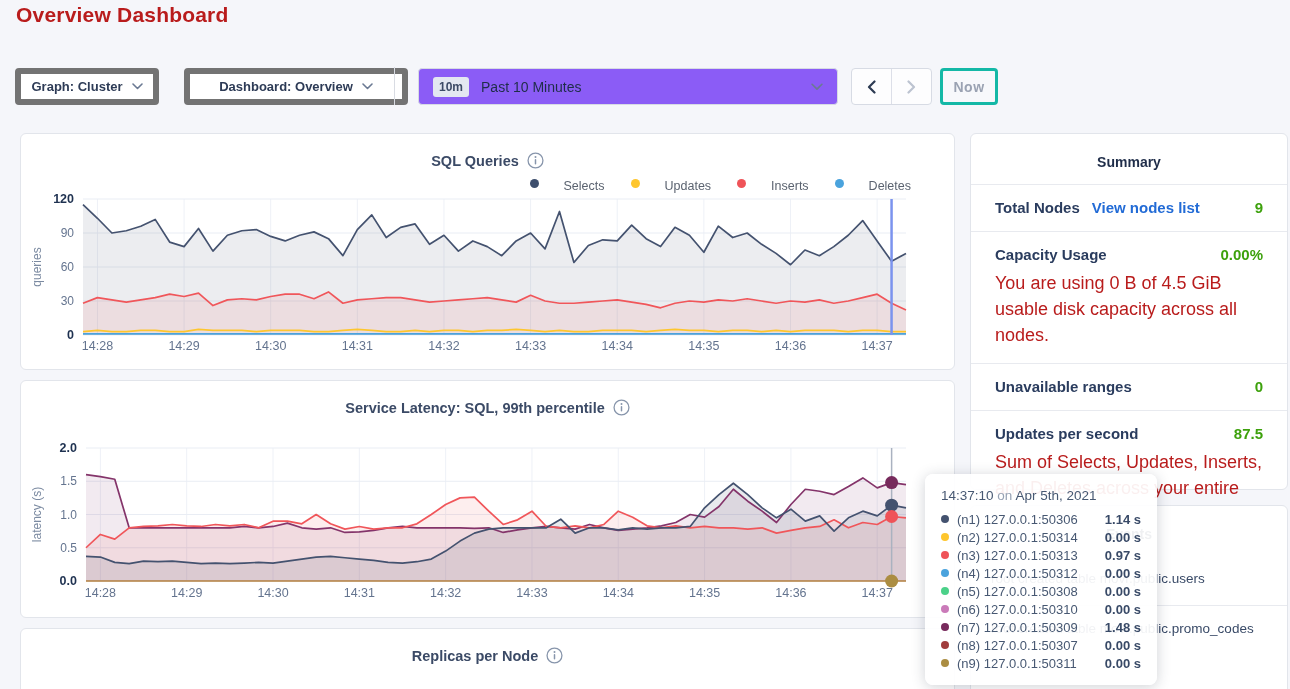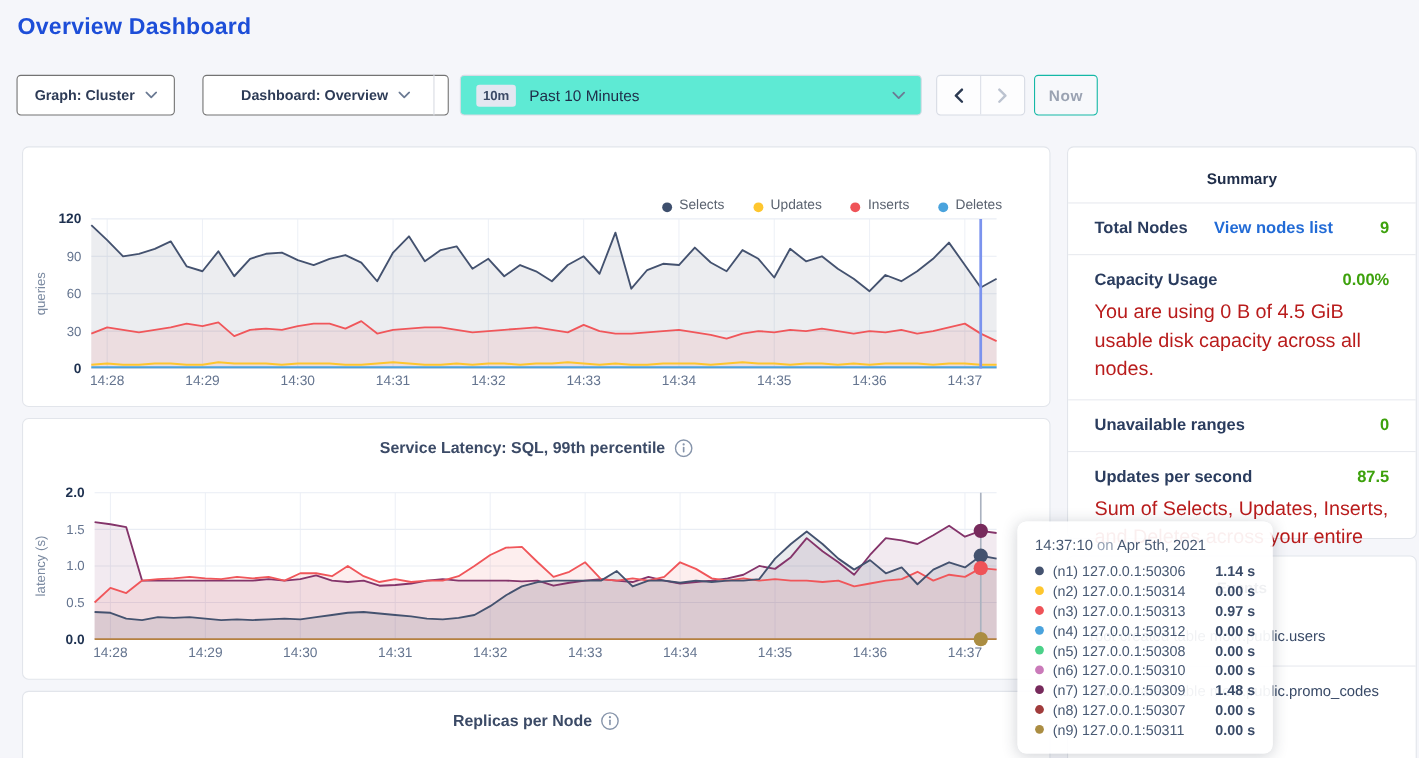--- a/index.html
+++ b/index.html
@@ -4,85 +4,85 @@
 <style>
   * { margin:0; padding:0; box-sizing:border-box; }
   html,body { width:1290px; height:689px; overflow:hidden; }
   body {
     position:relative;
     background:#f5f6fa;
     font-family:"Liberation Sans", sans-serif;
     color:#2d3b56;
   }
   .page-title {
-    position:absolute; left:16px; top:13px;
-    font-size:21px; font-weight:600; color:#1d4ed8; letter-spacing:.2px;
+    position:absolute; left:16px; top:3px;
+    font-size:21px; font-weight:600; color:#b91c1c; letter-spacing:.2px;
   }
   
   .tbtn {
     position:absolute; top:68px; height:37px;
-    background:#fff; border:1px solid #737373; border-radius:4px;
+    background:#fff; border:6px solid #737373; border-radius:4px;
     display:flex; align-items:center; justify-content:center; gap:9px;
     font-family:"Liberation Sans", sans-serif;
     font-size:13px; font-weight:bold; color:#2d3b56; cursor:pointer;
   }
   .vdivider { position:absolute; left:394px; top:67px; width:1px; height:38px; background:#d9dce3; }
   .time-select {
     position:absolute; left:418px; top:68px; width:420px; height:37px;
-    background:#5eead4; border:1px solid #d7dbe4; border-radius:4px;
+    background:#8b5cf6; border:1px solid #d7dbe4; border-radius:4px;
     display:flex; align-items:center; padding:0 14px; gap:12px; cursor:pointer;
   }
   .time-badge {
     background:#e3e7f1; color:#3c4a66; border-radius:3px;
     font-size:12px; font-weight:bold; padding:3px 6px;
   }
   .time-label { font-size:14px; font-weight:normal; color:#1f2d49; flex:1; }
   .arrow-group {
     position:absolute; left:851px; top:68px; width:81px; height:37px;
     background:#fdfdfe; border:1px solid #d7dbe4; border-radius:4px;
     display:flex; align-items:stretch;
   }
   .arrow-group .half { flex:1; display:flex; align-items:center; justify-content:center; cursor:pointer; }
   .arrow-group .half + .half { border-left:1px solid #dcdfe8; }
   .now-btn {
     position:absolute; left:940px; top:68px; width:58px; height:37px;
-    background:#f7f8fb; border:1px solid #14b8a6; border-radius:4px;
+    background:#f7f8fb; border:3px solid #14b8a6; border-radius:4px;
     font-size:14px; font-weight:bold; color:#9aa2b2; letter-spacing:.5px;
     display:flex; align-items:center; justify-content:center;
   }
   
   .panel {
     position:absolute; background:#fff;
     border:1px solid #e2e5eb; border-radius:6px;
   }
   .left-col { left:20px; width:935px; }
   .right-col { left:970px; width:318px; }
   .chart-title {
     position:absolute; top:18px; left:0; width:100%;
     display:flex; align-items:center; justify-content:center; gap:8px;
     font-size:14.5px; font-weight:bold; color:#3b4a66;
   }
   .chart-svg { position:absolute; left:0; top:0; }
   .legend {
     position:absolute; top:45px; right:43px;
     display:flex; gap:26px; align-items:center;
   }
-  .legend-item { display:flex; align-items:flex-end; gap:7px; font-size:12.5px; color:#5b6370; }
+  .legend-item { display:flex; align-items:flex-start; gap:25px; font-size:12.5px; color:#5b6370; }
   .legend-dot { width:9px; height:9px; border-radius:50%; }
   .ytick { font-size:12px; fill:#64748f; }
   .ytick.bold { font-weight:bold; fill:#1e3150; font-size:12.5px; }
   .xtick { font-size:12.5px; fill:#64748f; }
   .yunit { font-size:12px; fill:#7b8aa1; }
   
   .side-header {
     padding:20px 0 14px; text-align:center;
     font-size:14px; font-weight:bold; color:#1f2d49;
   }
   .sum-row { padding:14px 24px 15px; border-top:1px solid #e8eaef; }
-  .sum-line { display:flex; align-items:baseline; gap:24px; }
+  .sum-line { display:flex; align-items:baseline; gap:12px; }
   .sum-label { font-size:15px; font-weight:bold; color:#2a3c5e; }
   .sum-link  { font-size:15px; font-weight:bold; color:#226bd6; cursor:pointer; }
   .sum-value { margin-left:auto; font-size:15px; font-weight:bold; color:#3da10c; }
   .sum-desc  { margin-top:7px; font-size:18px; color:#b91c1c; line-height:1.45; }
   
   .event-item { padding:13px 20px 16px; font-size:13.5px; color:#394a67; line-height:1.5; }
   .event-item + .event-item { border-top:1px solid #e8eaef; }
   
   .tooltip {
     position:absolute; left:925px; top:474px; width:232px;
@@ -175,20 +175,28 @@
       <text x="856.1228070175439" y="216" text-anchor="middle" class="xtick">14:37</text>
       <path d="M62 70.66666666666666L76.43859649122807 84.26666666666668L90.87719298245614 99L105.31578947368422 96.73333333333332L119.75438596491227 92.19999999999999L134.19298245614036 85.4L148.63157894736844 108.06666666666666L163.0701754385965 112.6L177.50877192982455 94.46666666666667L191.94736842105263 117.13333333333333L206.3859649122807 101.26666666666668L220.82456140350877 96.73333333333332L235.26315789473685 95.6L249.7017543859649 102.4L264.140350877193 106.93333333333334L278.57894736842104 101.26666666666668L293.0175438596491 97.86666666666667L307.4561403508772 104.66666666666666L321.89473684210526 121.66666666666666L336.3333333333333 95.6L350.7719298245614 80.86666666666667L365.2105263157895 103.53333333333333L379.64912280701753 93.33333333333334L394.0877192982456 89.93333333333334L408.5263157894737 110.33333333333334L422.96491228070175 101.26666666666668L437.4035087719298 117.13333333333333L451.8421052631579 106.93333333333334L466.280701754386 112.6L480.719298245614 121.66666666666666L495.1578947368421 106.93333333333334L509.5964912280702 99L524.0350877192982 114.86666666666667L538.4736842105262 77.46666666666667L552.9122807017544 128.46666666666667L567.3508771929825 111.46666666666667L581.7894736842105 105.80000000000001L596.2280701754386 106.93333333333334L610.6666666666666 91.06666666666666L625.1052631578947 104.66666666666666L639.5438596491229 112.6L653.9824561403509 93.33333333333334L668.421052631579 101.26666666666668L682.859649122807 118.26666666666668L697.2982456140351 92.19999999999999L711.7368421052631 103.53333333333333L726.1754385964912 99L740.6140350877193 110.33333333333334L755.0526315789474 119.4L769.4912280701755 130.73333333333332L783.9298245614035 116L798.3684210526316 121.66666666666666L812.8070175438596 112.6L827.2456140350877 101.26666666666668L841.6842105263158 86.53333333333333L856.1228070175439 106.93333333333334L870.561403508772 127.33333333333334L885 119.4L885 201L62 201Z" fill="rgba(68,82,111,0.10)"></path>
       <path d="M62 169.26666666666665L76.43859649122807 163.6L90.87719298245614 165.86666666666667L105.31578947368422 168.13333333333333L119.75438596491227 165.86666666666667L134.19298245614036 163.6L148.63157894736844 160.2L163.0701754385965 162.46666666666667L177.50877192982455 159.06666666666666L191.94736842105263 171.53333333333333L206.3859649122807 165.86666666666667L220.82456140350877 164.73333333333335L235.26315789473685 165.86666666666667L249.7017543859649 162.46666666666667L264.140350877193 160.2L278.57894736842104 160.2L293.0175438596491 164.73333333333335L307.4561403508772 157.93333333333334L321.89473684210526 169.26666666666665L336.3333333333333 165.86666666666667L350.7719298245614 164.73333333333335L365.2105263157895 163.6L379.64912280701753 163.6L394.0877192982456 165.86666666666667L408.5263157894737 168.13333333333333L422.96491228070175 167L437.4035087719298 165.86666666666667L451.8421052631579 164.73333333333335L466.280701754386 163.6L480.719298245614 165.86666666666667L495.1578947368421 168.13333333333333L509.5964912280702 161.33333333333331L524.0350877192982 167L538.4736842105262 169.26666666666665L552.9122807017544 169.26666666666665L567.3508771929825 168.13333333333333L581.7894736842105 167L596.2280701754386 165.86666666666667L610.6666666666666 168.13333333333333L625.1052631578947 170.4L639.5438596491229 173.8L653.9824561403509 169.26666666666665L668.421052631579 167L682.859649122807 168.13333333333333L697.2982456140351 165.86666666666667L711.7368421052631 167L726.1754385964912 164.73333333333335L740.6140350877193 167L755.0526315789474 169.26666666666665L769.4912280701755 167L783.9298245614035 168.13333333333333L798.3684210526316 165.86666666666667L812.8070175438596 169.26666666666665L827.2456140350877 167L841.6842105263158 163.6L856.1228070175439 160.2L870.561403508772 169.26666666666665L885 176.06666666666666L885 201L62 201Z" fill="rgba(240,86,90,0.10)"></path>
       <path d="M62 70.66666666666666L76.43859649122807 84.26666666666668L90.87719298245614 99L105.31578947368422 96.73333333333332L119.75438596491227 92.19999999999999L134.19298245614036 85.4L148.63157894736844 108.06666666666666L163.0701754385965 112.6L177.50877192982455 94.46666666666667L191.94736842105263 117.13333333333333L206.3859649122807 101.26666666666668L220.82456140350877 96.73333333333332L235.26315789473685 95.6L249.7017543859649 102.4L264.140350877193 106.93333333333334L278.57894736842104 101.26666666666668L293.0175438596491 97.86666666666667L307.4561403508772 104.66666666666666L321.89473684210526 121.66666666666666L336.3333333333333 95.6L350.7719298245614 80.86666666666667L365.2105263157895 103.53333333333333L379.64912280701753 93.33333333333334L394.0877192982456 89.93333333333334L408.5263157894737 110.33333333333334L422.96491228070175 101.26666666666668L437.4035087719298 117.13333333333333L451.8421052631579 106.93333333333334L466.280701754386 112.6L480.719298245614 121.66666666666666L495.1578947368421 106.93333333333334L509.5964912280702 99L524.0350877192982 114.86666666666667L538.4736842105262 77.46666666666667L552.9122807017544 128.46666666666667L567.3508771929825 111.46666666666667L581.7894736842105 105.80000000000001L596.2280701754386 106.93333333333334L610.6666666666666 91.06666666666666L625.1052631578947 104.66666666666666L639.5438596491229 112.6L653.9824561403509 93.33333333333334L668.421052631579 101.26666666666668L682.859649122807 118.26666666666668L697.2982456140351 92.19999999999999L711.7368421052631 103.53333333333333L726.1754385964912 99L740.6140350877193 110.33333333333334L755.0526315789474 119.4L769.4912280701755 130.73333333333332L783.9298245614035 116L798.3684210526316 121.66666666666666L812.8070175438596 112.6L827.2456140350877 101.26666666666668L841.6842105263158 86.53333333333333L856.1228070175439 106.93333333333334L870.561403508772 127.33333333333334L885 119.4" fill="none" stroke="#44526f" stroke-width="1.7" stroke-linejoin="round"></path>
       <path d="M62 169.26666666666665L76.43859649122807 163.6L90.87719298245614 165.86666666666667L105.31578947368422 168.13333333333333L119.75438596491227 165.86666666666667L134.19298245614036 163.6L148.63157894736844 160.2L163.0701754385965 162.46666666666667L177.50877192982455 159.06666666666666L191.94736842105263 171.53333333333333L206.3859649122807 165.86666666666667L220.82456140350877 164.73333333333335L235.26315789473685 165.86666666666667L249.7017543859649 162.46666666666667L264.140350877193 160.2L278.57894736842104 160.2L293.0175438596491 164.73333333333335L307.4561403508772 157.93333333333334L321.89473684210526 169.26666666666665L336.3333333333333 165.86666666666667L350.7719298245614 164.73333333333335L365.2105263157895 163.6L379.64912280701753 163.6L394.0877192982456 165.86666666666667L408.5263157894737 168.13333333333333L422.96491228070175 167L437.4035087719298 165.86666666666667L451.8421052631579 164.73333333333335L466.280701754386 163.6L480.719298245614 165.86666666666667L495.1578947368421 168.13333333333333L509.5964912280702 161.33333333333331L524.0350877192982 167L538.4736842105262 169.26666666666665L552.9122807017544 169.26666666666665L567.3508771929825 168.13333333333333L581.7894736842105 167L596.2280701754386 165.86666666666667L610.6666666666666 168.13333333333333L625.1052631578947 170.4L639.5438596491229 173.8L653.9824561403509 169.26666666666665L668.421052631579 167L682.859649122807 168.13333333333333L697.2982456140351 165.86666666666667L711.7368421052631 167L726.1754385964912 164.73333333333335L740.6140350877193 167L755.0526315789474 169.26666666666665L769.4912280701755 167L783.9298245614035 168.13333333333333L798.3684210526316 165.86666666666667L812.8070175438596 169.26666666666665L827.2456140350877 167L841.6842105263158 163.6L856.1228070175439 160.2L870.561403508772 169.26666666666665L885 176.06666666666666" fill="none" stroke="#f0565a" stroke-width="1.7" stroke-linejoin="round"></path>
       <path d="M62 197.6L76.43859649122807 196.46666666666667L90.87719298245614 197.6L105.31578947368422 197.6L119.75438596491227 196.46666666666667L134.19298245614036 196.46666666666667L148.63157894736844 197.6L163.0701754385965 197.6L177.50877192982455 195.33333333333334L191.94736842105263 196.46666666666667L206.3859649122807 196.46666666666667L220.82456140350877 196.46666666666667L235.26315789473685 197.6L249.7017543859649 196.46666666666667L264.140350877193 196.46666666666667L278.57894736842104 196.46666666666667L293.0175438596491 197.6L307.4561403508772 197.6L321.89473684210526 196.46666666666667L336.3333333333333 195.33333333333334L350.7719298245614 196.46666666666667L365.2105263157895 197.6L379.64912280701753 197.6L394.0877192982456 196.46666666666667L408.5263157894737 197.6L422.96491228070175 196.46666666666667L437.4035087719298 196.46666666666667L451.8421052631579 197.6L466.280701754386 196.46666666666667L480.719298245614 196.46666666666667L495.1578947368421 195.33333333333334L509.5964912280702 196.46666666666667L524.0350877192982 197.6L538.4736842105262 196.46666666666667L552.9122807017544 197.6L567.3508771929825 197.6L581.7894736842105 196.46666666666667L596.2280701754386 196.46666666666667L610.6666666666666 196.46666666666667L625.1052631578947 197.6L639.5438596491229 196.46666666666667L653.9824561403509 195.33333333333334L668.421052631579 196.46666666666667L682.859649122807 196.46666666666667L697.2982456140351 197.6L711.7368421052631 196.46666666666667L726.1754385964912 196.46666666666667L740.6140350877193 197.6L755.0526315789474 196.46666666666667L769.4912280701755 197.6L783.9298245614035 196.46666666666667L798.3684210526316 196.46666666666667L812.8070175438596 196.46666666666667L827.2456140350877 197.6L841.6842105263158 196.46666666666667L856.1228070175439 196.46666666666667L870.561403508772 197.6L885 197.6" fill="none" stroke="#fec62e" stroke-width="1.7" stroke-linejoin="round"></path>
       <path d="M62 199.86666666666667L76.43859649122807 199.86666666666667L90.87719298245614 199.86666666666667L105.31578947368422 199.86666666666667L119.75438596491227 199.86666666666667L134.19298245614036 199.86666666666667L148.63157894736844 199.86666666666667L163.0701754385965 199.86666666666667L177.50877192982455 199.86666666666667L191.94736842105263 199.86666666666667L206.3859649122807 199.86666666666667L220.82456140350877 199.86666666666667L235.26315789473685 199.86666666666667L249.7017543859649 199.86666666666667L264.140350877193 199.86666666666667L278.57894736842104 199.86666666666667L293.0175438596491 199.86666666666667L307.4561403508772 199.86666666666667L321.89473684210526 199.86666666666667L336.3333333333333 199.86666666666667L350.7719298245614 199.86666666666667L365.2105263157895 199.86666666666667L379.64912280701753 199.86666666666667L394.0877192982456 199.86666666666667L408.5263157894737 199.86666666666667L422.96491228070175 199.86666666666667L437.4035087719298 199.86666666666667L451.8421052631579 199.86666666666667L466.280701754386 199.86666666666667L480.719298245614 199.86666666666667L495.1578947368421 199.86666666666667L509.5964912280702 199.86666666666667L524.0350877192982 199.86666666666667L538.4736842105262 199.86666666666667L552.9122807017544 199.86666666666667L567.3508771929825 199.86666666666667L581.7894736842105 199.86666666666667L596.2280701754386 199.86666666666667L610.6666666666666 199.86666666666667L625.1052631578947 199.86666666666667L639.5438596491229 199.86666666666667L653.9824561403509 199.86666666666667L668.421052631579 199.86666666666667L682.859649122807 199.86666666666667L697.2982456140351 199.86666666666667L711.7368421052631 199.86666666666667L726.1754385964912 199.86666666666667L740.6140350877193 199.86666666666667L755.0526315789474 199.86666666666667L769.4912280701755 199.86666666666667L783.9298245614035 199.86666666666667L798.3684210526316 199.86666666666667L812.8070175438596 199.86666666666667L827.2456140350877 199.86666666666667L841.6842105263158 199.86666666666667L856.1228070175439 199.86666666666667L870.561403508772 199.86666666666667L885 199.86666666666667" fill="none" stroke="#4aa3dd" stroke-width="1.7" stroke-linejoin="round"></path>
       <line x1="870.561403508772" x2="870.561403508772" y1="65" y2="201" stroke="#7b93ee" stroke-width="2.5"></line>
       <text x="20" y="133" text-anchor="middle" class="yunit" transform="rotate(-90 20 133)">queries</text>
     </svg>
+  <div class="chart-title">
+    <span>SQL Queries</span>
+    <svg width="17" height="17" viewBox="0 0 16 16">
+        <circle cx="8" cy="8" r="7" fill="none" stroke="#8795ab" stroke-width="1.2"></circle>
+        <circle cx="8" cy="4.7" r="0.95" fill="#8795ab"></circle>
+        <rect x="7.3" y="6.7" width="1.4" height="5" rx="0.7" fill="#8795ab"></rect>
+      </svg>
+  </div>
   <div class="legend" id="legend-sql">
       <div class="legend-item">
         <span class="legend-dot" style="background: rgb(62, 79, 109);"></span>
         <span>Selects</span>
       </div>
       <div class="legend-item">
         <span class="legend-dot" style="background: rgb(254, 198, 46);"></span>
         <span>Updates</span>
       </div>
       <div class="legend-item">

